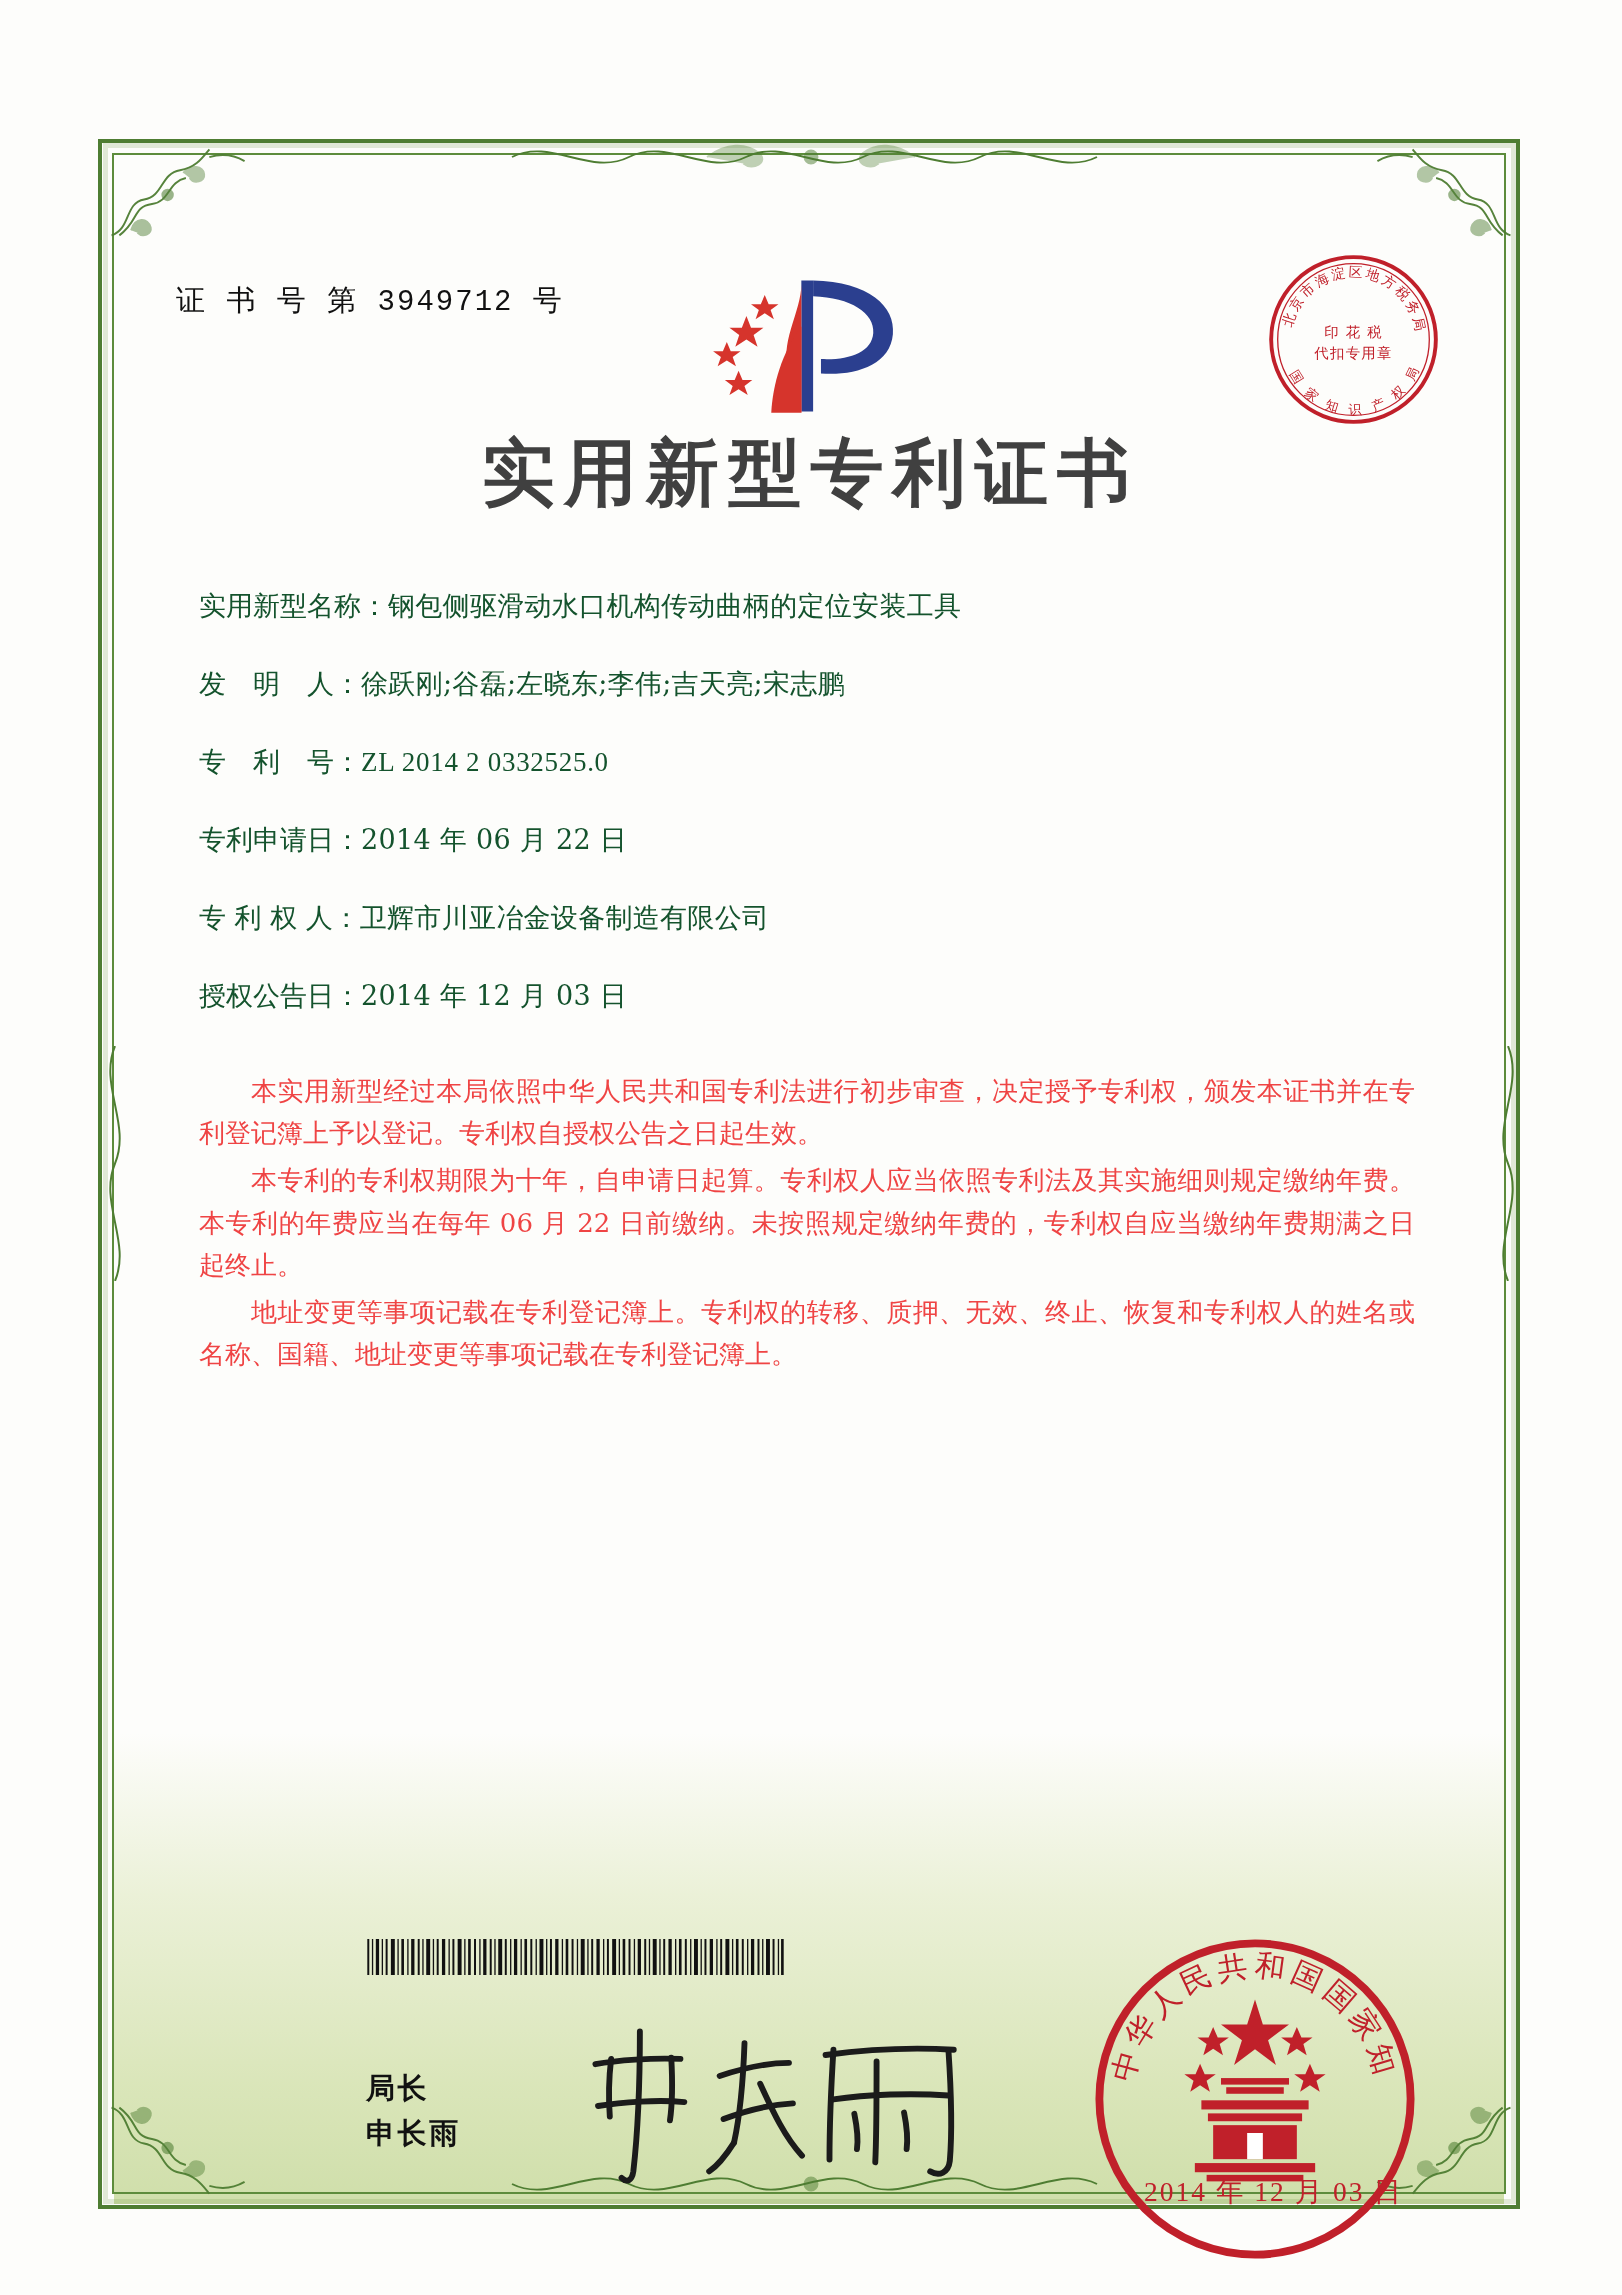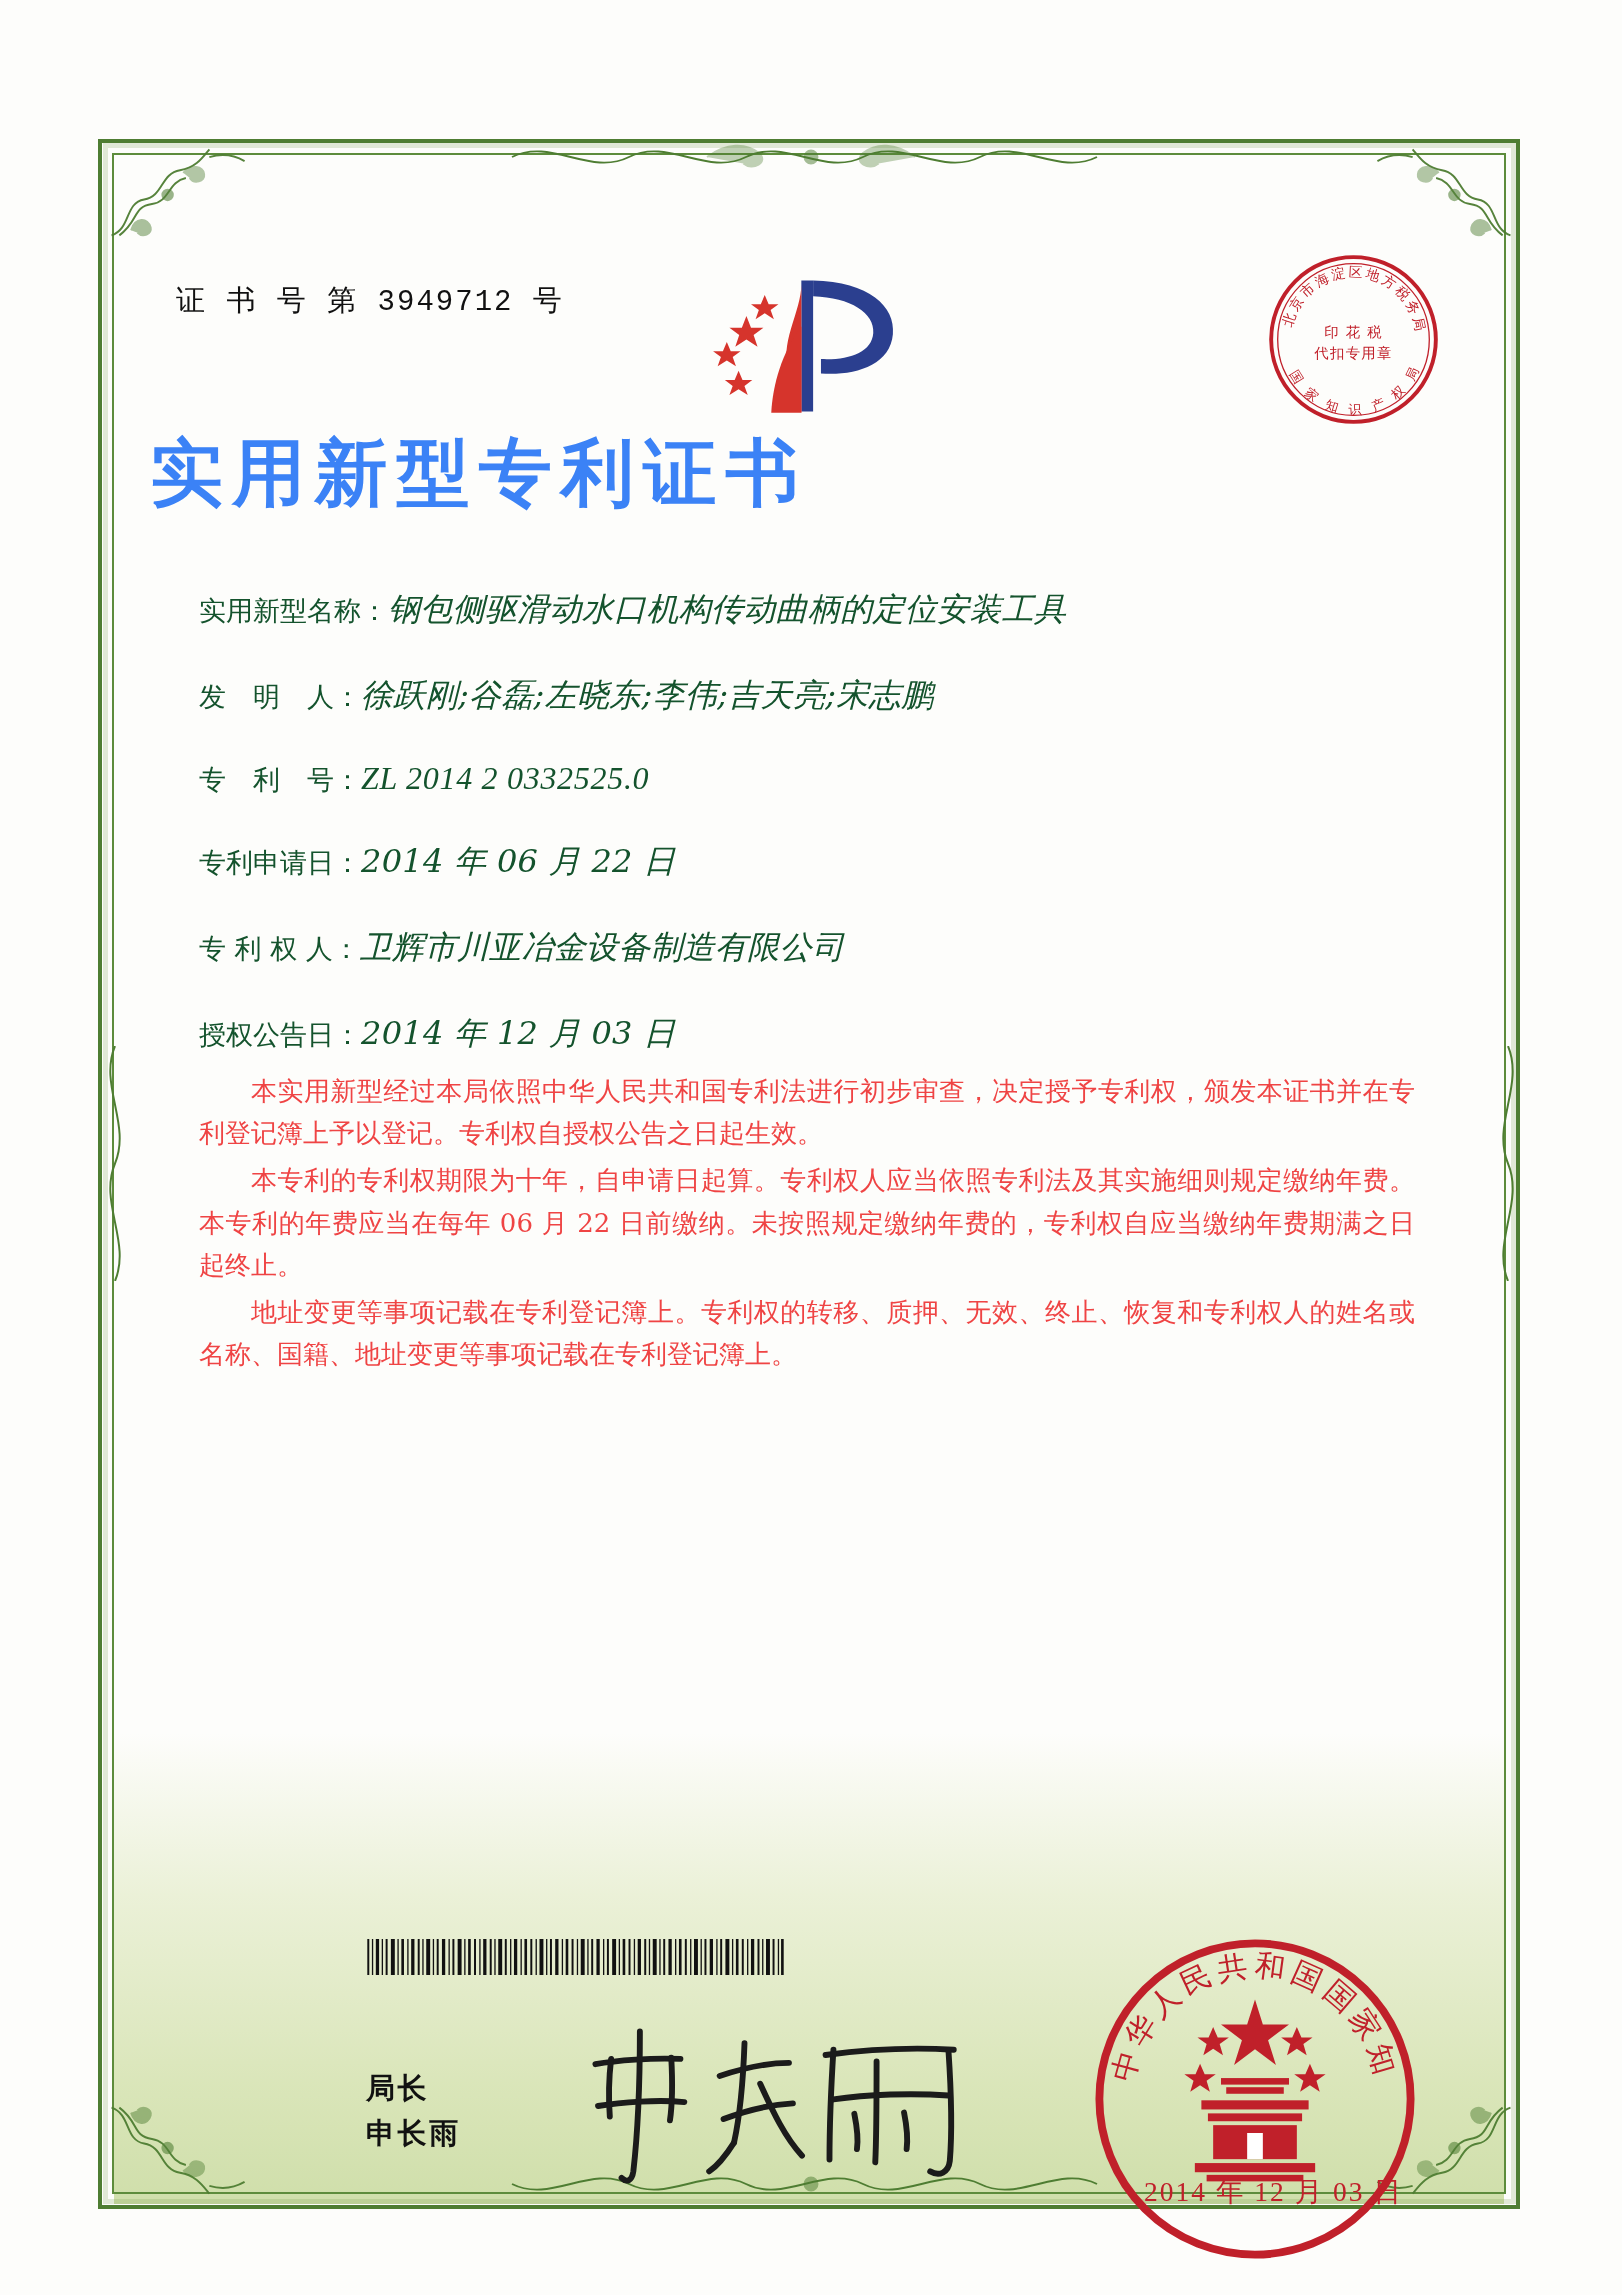--- a/index.html
+++ b/index.html
@@ -138,25 +138,25 @@
     height: 183px;
   }
   .seal-duty svg { width: 100%; height: 100%; }
 
   
   .main-title {
     position: absolute;
     left: 0;
     top: 242px;
     width: 1321px;
-    text-align: left;
+    text-align: center;
     font-size: 73px;
     font-weight: bold;
     letter-spacing: 9.2px;
-    color: #3b82f6;
+    color: #404040;
     font-family: "DejaVu Serif", serif;
   }
 
   
   .fields {
     position: absolute;
     left: 49px;
     top: 405px;
     width: 1243px;
   }
@@ -167,23 +167,22 @@
     font-size: 27px;
     color: #14532d;
   }
   .field-label {
     white-space: pre;
     font-family: "DejaVu Serif", serif;
     font-size: 27px;
   }
   .field-value {
     font-family: "DejaVu Serif", serif;
-    font-size: 32px;
+    font-size: 27px;
     letter-spacing: 0.3px;
-    font-style: italic;
   }
   .field-value.mono {
     font-family: "Liberation Serif", serif;
     letter-spacing: 0.7px;
   }
 
   
   .body-text {
     position: absolute;
     left: 49px;

